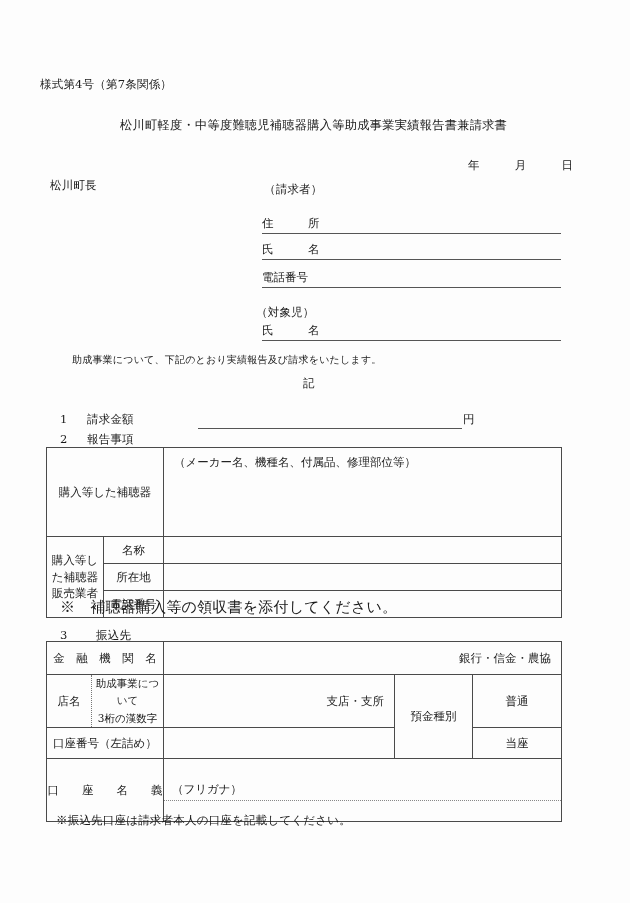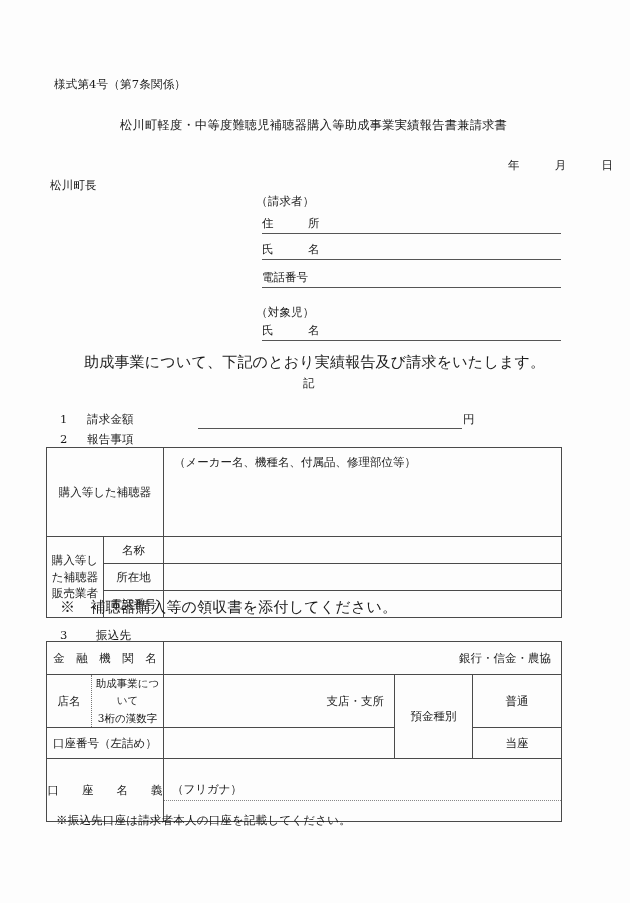--- a/index.html
+++ b/index.html
@@ -23,28 +23,28 @@
   
   .txt {
     position: absolute;
     white-space: pre;
     font-size: 11.5px;
     line-height: 1;
     letter-spacing: 0.2px;
   }
 
   
-  #form-no     { left: 54px;  top: 79px;  font-size: 11.5px; }
+  #form-no     { left: 40px;  top: 79px;  font-size: 11.5px; }
   #doc-title   { left: 120px; top: 119px; font-size: 12.2px; letter-spacing: 0.3px; }
-  #date-row    { left: 468px; top: 160px; font-size: 11.5px; margin-left: 40px; }
+  #date-row    { left: 468px; top: 160px; font-size: 11.5px; }
   #addressee   { left: 50px;  top: 180px; font-size: 11.5px; }
 
   
   .party-head { left: 256px; font-size: 11.5px; }
-  #party-claimant { top: 196px; }
+  #party-claimant { top: 184px; margin-left: 8px; }
   #party-child    { top: 307px; }
 
   .field-line {
     position: absolute;
     left: 262px;
     width: 299px;
     border-bottom: 1px solid #555;
     height: 17px;
     box-sizing: border-box;
   }
@@ -54,21 +54,21 @@
     bottom: 2px;
     font-size: 11.5px;
     white-space: pre;
   }
   #line-address { top: 217px; }
   #line-name    { top: 243px; }
   #line-tel     { top: 271px; }
   #line-child-name { top: 324px; }
 
   
-  #statement { left: 84px; top: 355px; font-size: 15px; }
+  #statement { left: 72px; top: 355px; font-size: 10px; }
   #ki        { left: 303px; top: 378px; font-size: 11.5px; }
 
   
   .item-no    { font-size: 11.5px; }
   #item1-no   { left: 60px; top: 414px; }
   #item1-lbl  { left: 87px; top: 414px; }
   #item2-no   { left: 60px; top: 434px; }
   #item2-lbl  { left: 87px; top: 434px; }
   #item3-no   { left: 60px; top: 630px; }
   #item3-lbl  { left: 96px; top: 630px; }

